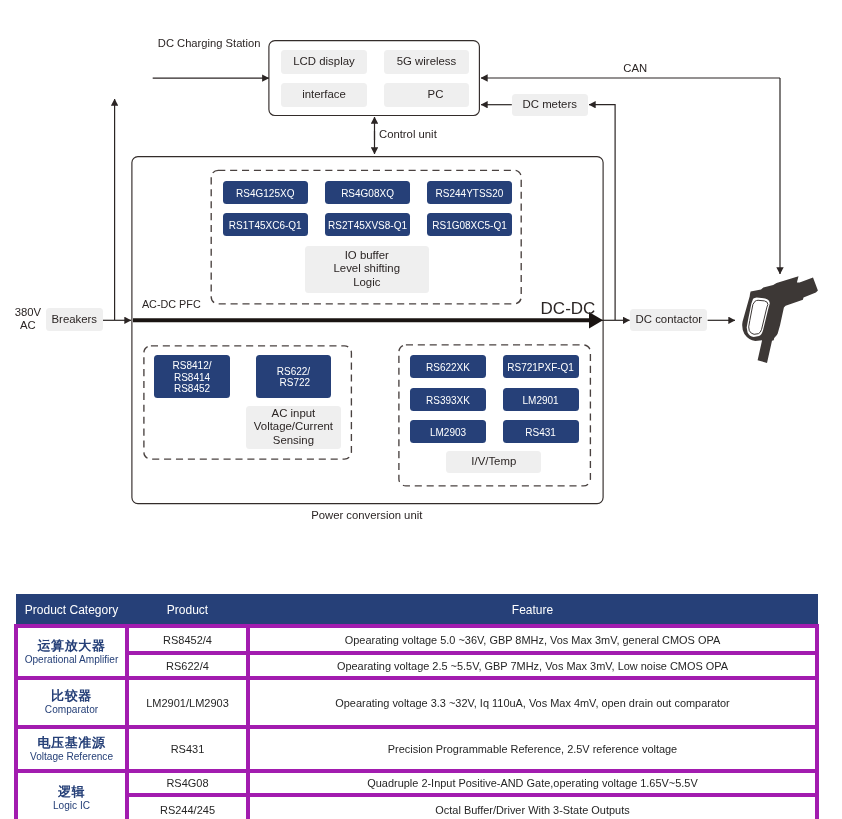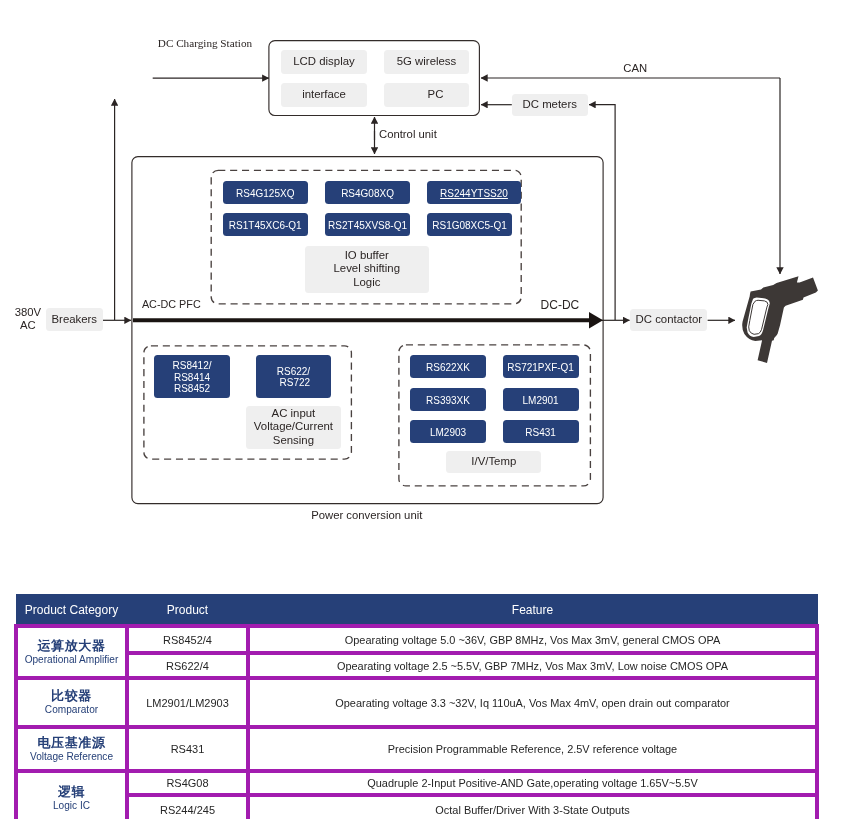--- a/index.html
+++ b/index.html
@@ -115,36 +115,36 @@
   </div>
   <div class="gbox" style="left:305px;top:245.5px;width:123.5px;height:47px;">
     <span style="white-space:pre-line">IO buffer
 Level shifting
 Logic</span>
   </div>
   <div class="gbox" style="left:446.3px;top:451.2px;width:95px;height:21.8px;">
     <span>I/V/Temp</span>
   </div>
 
-  <div class="lbl" style="left:157.8px;top:36px;font-size:11.2px;font-family:Liberation Serif, serif;">DC Charging Station</div>
+  <div class="lbl" style="left:157.8px;top:36px;font-size:11.2px;">DC Charging Station</div>
   <div class="lbl" style="left:623.3px;top:60.5px;">CAN</div>
   <div class="lbl" style="left:379px;top:127px;">Control unit</div>
   <div class="lbl" style="left:14.7px;top:306.4px;width:26.5px;text-align:center;white-space:pre-line;line-height:12.8px;">380V
 AC</div>
   <div class="lbl" style="left:141.9px;top:297.6px;font-size:10.8px;">AC-DC PFC</div>
-  <div class="lbl" style="left:540.6px;top:297.6px;font-size:12px;">DC-DC</div>
+  <div class="lbl" style="left:540.6px;top:297.6px;font-size:17px;">DC-DC</div>
   <div class="lbl" style="left:311.2px;top:508px;">Power conversion unit</div>
 
   <div class="bbox" style="left:222.5px;top:181px;width:85.5px;height:23px;">
     <span>RS4G125XQ</span>
     </div>
   <div class="bbox" style="left:325.3px;top:181px;width:84.5px;height:23px;">
     <span>RS4G08XQ</span>
     </div>
-  <div class="bbox" style="left:427px;top:181px;width:94px;height:23px;text-decoration:underline;">
+  <div class="bbox" style="left:427px;top:181px;width:85px;height:23px;">
     <span>RS244YTSS20</span>
     </div>
   <div class="bbox" style="left:222.5px;top:213px;width:85.5px;height:23px;">
     <span>RS1T45XC6-Q1</span>
     </div>
   <div class="bbox" style="left:325.3px;top:213px;width:84.5px;height:23px;">
     <span>RS2T45XVS8-Q1</span>
     </div>
   <div class="bbox" style="left:427px;top:213px;width:85px;height:23px;">
     <span>RS1G08XC5-Q1</span>

